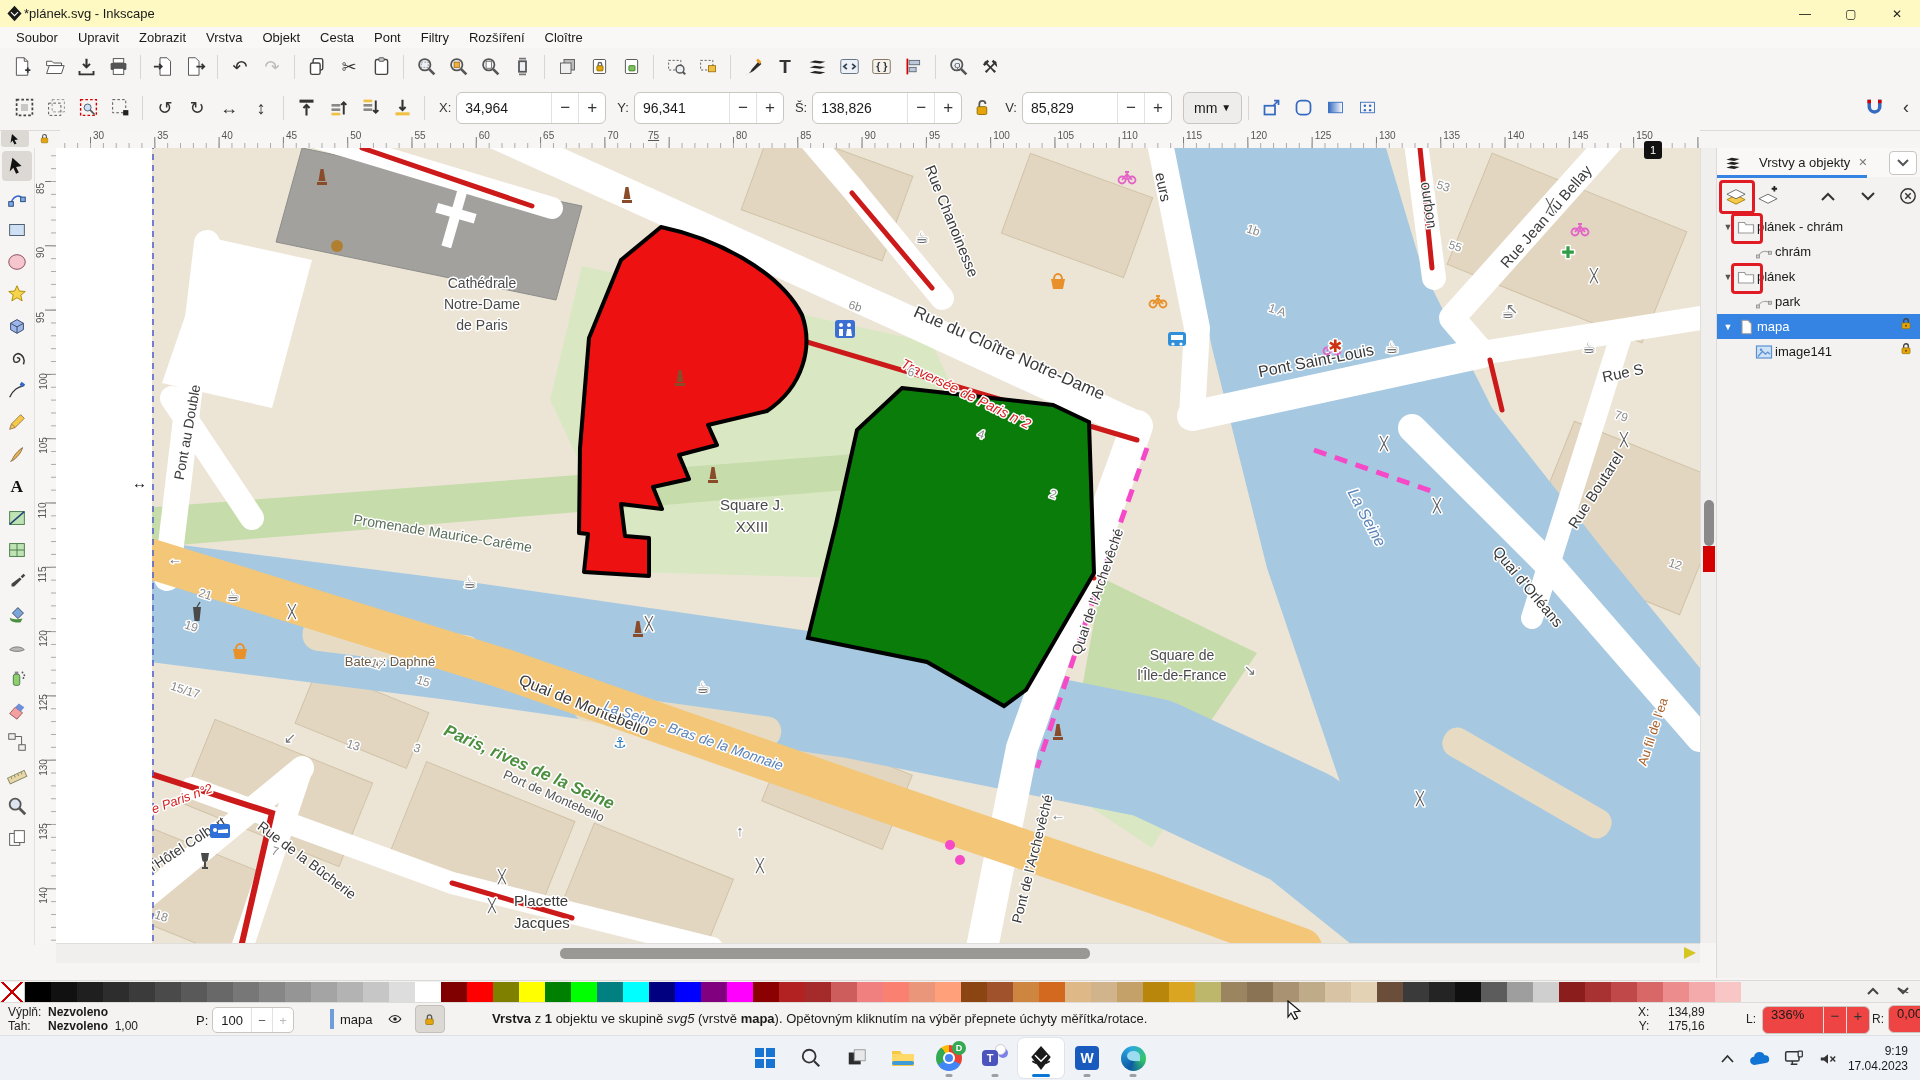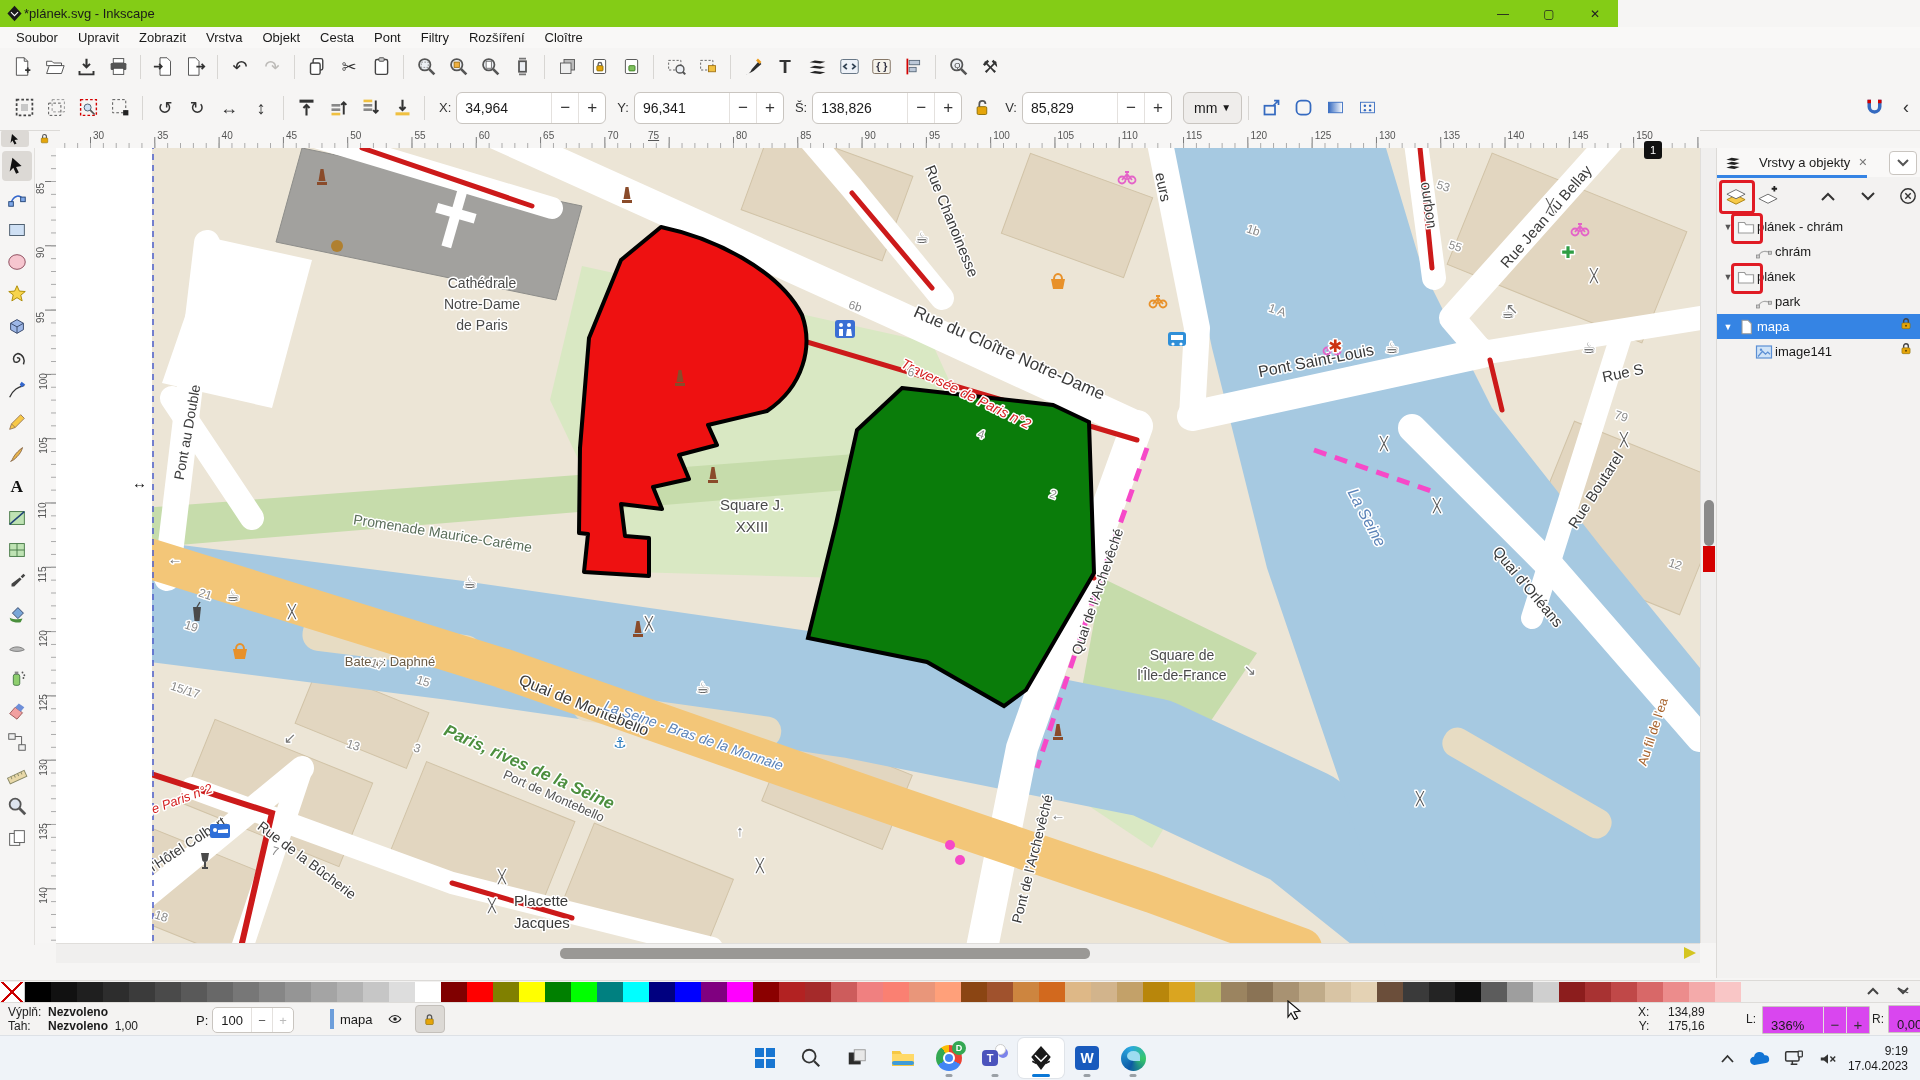--- a/index.html
+++ b/index.html
@@ -1,21 +1,21 @@
 <!DOCTYPE html>
 <html><head>
 <meta charset="utf-8">
 <style>
   html,body{margin:0;padding:0;background:#444;}
   #app{position:relative;width:1920px;height:1080px;overflow:hidden;background:#f6f5f4;
        font-family:"Liberation Sans","DejaVu Sans",sans-serif;font-size:13px;color:#1a1a1a;
        -webkit-user-select:none;user-select:none;}
   .abs{position:absolute;}
   
-  #titlebar{left:0;top:0;width:1618px;height:27px;background:#84cc16;border-bottom:1px solid #e5e3e0;display:flex;align-items:center;}
+  #titlebar{left:0;top:0;width:1920px;height:27px;background:#fef9c3;border-bottom:1px solid #e5e3e0;display:flex;align-items:center;}
   #titlebar .ttl{margin-left:6px;font-size:13px;}
   #wincontrols{position:absolute;right:0;top:0;height:27px;display:flex;}
   .winbtn{width:46px;height:27px;display:flex;align-items:center;justify-content:center;font-size:12px;color:#222;}
   
   #menubar{left:0;top:27px;width:1920px;height:21px;background:#f9f8f7;display:flex;align-items:center;padding-left:6px;}
   .menuitem{padding:2px 10px;}
   
   #toolbar1{left:0;top:48px;width:1920px;height:37px;background:#f6f5f4;border-bottom:1px solid #e2e0dd;display:flex;align-items:center;padding-left:6px;}
   #toolbar2{left:0;top:85px;width:1920px;height:45px;background:#f6f5f4;border-bottom:1px solid #dcdad7;display:flex;align-items:center;padding-left:8px;}
   .tbtn{width:30px;height:30px;border-radius:4px;display:flex;align-items:center;justify-content:center;margin:0 1px;flex:none;}
@@ -87,21 +87,21 @@
   #opanel{position:absolute;left:196px;top:4px;display:flex;align-items:center;}
   #opanel .pf{display:flex;align-items:center;background:#fff;border:1px solid #c9c5c0;border-radius:5px;height:24px;overflow:hidden;}
   #opanel .pf .v{padding:0 8px;font-size:13px;}
   #opanel .pf .s{width:1px;height:100%;background:#e4e1de;}
   #opanel .pf .pm{width:20px;text-align:center;color:#555;}
   #layerblock{position:absolute;left:330px;top:3px;display:flex;align-items:center;height:26px;}
   #layerbar{width:4px;height:20px;background:#6d9edb;margin-right:6px;}
   #statusmsg{position:absolute;left:492px;top:8px;font-size:13px;white-space:nowrap;}
   #xyblock{position:absolute;left:1638px;top:2px;font-size:12px;color:#222;text-align:right;line-height:14px;}
   #xyblock .c{display:inline-block;width:52px;}
-  .zfield{position:absolute;top:3px;display:flex;align-items:flex-end;background:#d946ef;border:1px solid #c9c5c0;border-radius:1px;height:26px;overflow:hidden;}
+  .zfield{position:absolute;top:3px;display:flex;align-items:flex-start;background:#ef4444;border:1px solid #c9c5c0;border-radius:6px;height:26px;overflow:hidden;}
   .zfield .v{padding:0 8px;font-size:13px;min-width:44px;}
   .zfield .s{width:1px;height:100%;background:#e4e1de;}
   .zfield .pm{width:22px;text-align:center;font-size:15px;color:#333;}
   .zlab{position:absolute;top:9px;font-size:12px;color:#222;}
   
   #taskbar{left:0;top:1035px;width:1920px;height:45px;background:#eff3f8;border-top:1px solid #dde1e6;}
   #tbcenter{position:absolute;left:742px;top:2px;display:flex;}
   .tbapp{width:46px;height:40px;display:flex;align-items:center;justify-content:center;position:relative;border-radius:6px;}
   .tbapp.active{background:#ffffff;box-shadow:0 0 0 1px #e0e4e9;}
   .runbar{position:absolute;bottom:1px;left:50%;transform:translateX(-50%);width:7px;height:3px;border-radius:2px;background:#9aa0a6;}
@@ -1104,20 +1104,21 @@
           <path d="M2 12s4-6 10-6 10 6 10 6-4 6-10 6S2 12 2 12z" fill="none" stroke="#222" stroke-width="2"></path>
           <circle cx="12" cy="12" r="3" fill="#222"></circle>
         </svg>
       <div style="margin-left:10px;width:28px;height:26px;background:#dcd9d5;border:1px solid #c4c0bb;border-radius:4px;display:flex;align-items:center;justify-content:center">
         <svg width="15" height="15" viewBox="0 0 24 24">
             <rect x="6" y="11" width="12" height="9" rx="1.5" fill="#e5a50a" stroke="#8a6a00"></rect>
             <path d="M8.5 11V8a3.5 3.5 0 0 1 7 0v3" stroke="#555" fill="none" stroke-width="2"></path>
           </svg>
       </div>
     </div>
+    <div id="statusmsg"><span style="font-weight: bold;">Vrstva</span><span> z </span><span style="font-weight: bold;">1</span><span> objektu ve skupině </span><span style="font-style: italic;">svg5</span><span> (vrstvě </span><span style="font-weight: bold;">mapa</span><span>). Opětovným kliknutím na výběr přepnete úchyty měřítka/rotace.</span></div>
     <div id="xyblock">
       <div><span>X:</span>&nbsp;<span class="c">134,89</span></div>
       <div><span>Y:</span>&nbsp;<span class="c">175,16</span></div>
     </div>
     <span class="zlab" style="left:1746px">L:</span>
     <div class="zfield" style="left:1762px">
       <span class="v">336%</span>
       <span class="s"></span>
         <span class="pm">−</span>
       <span class="s"></span>

